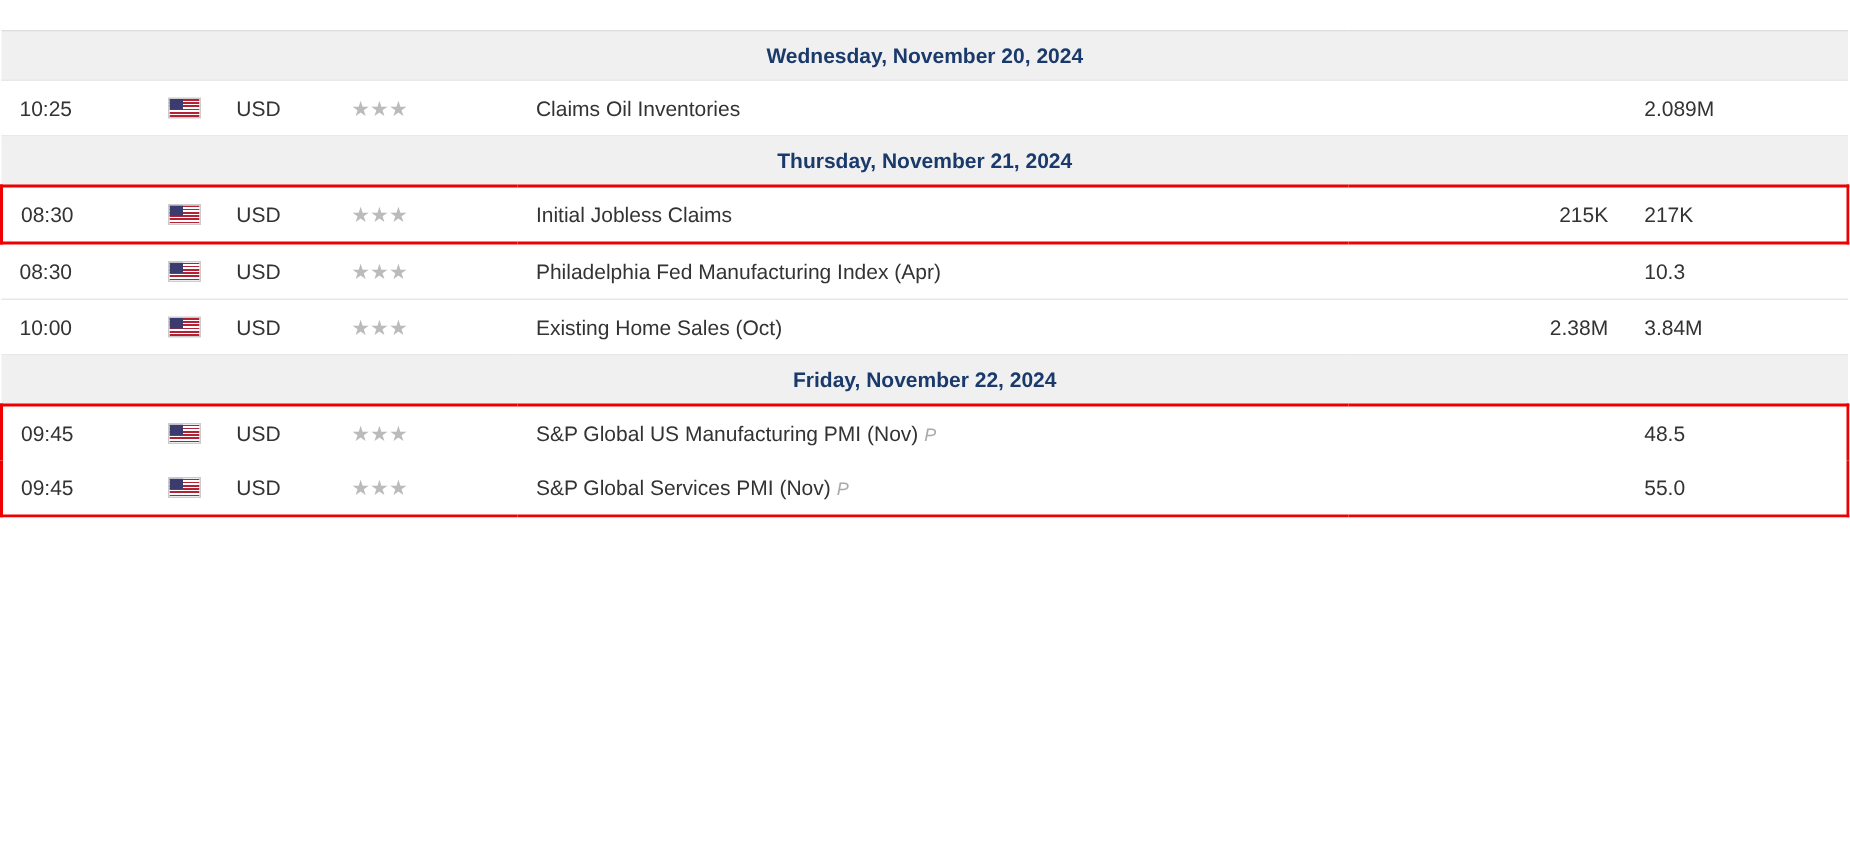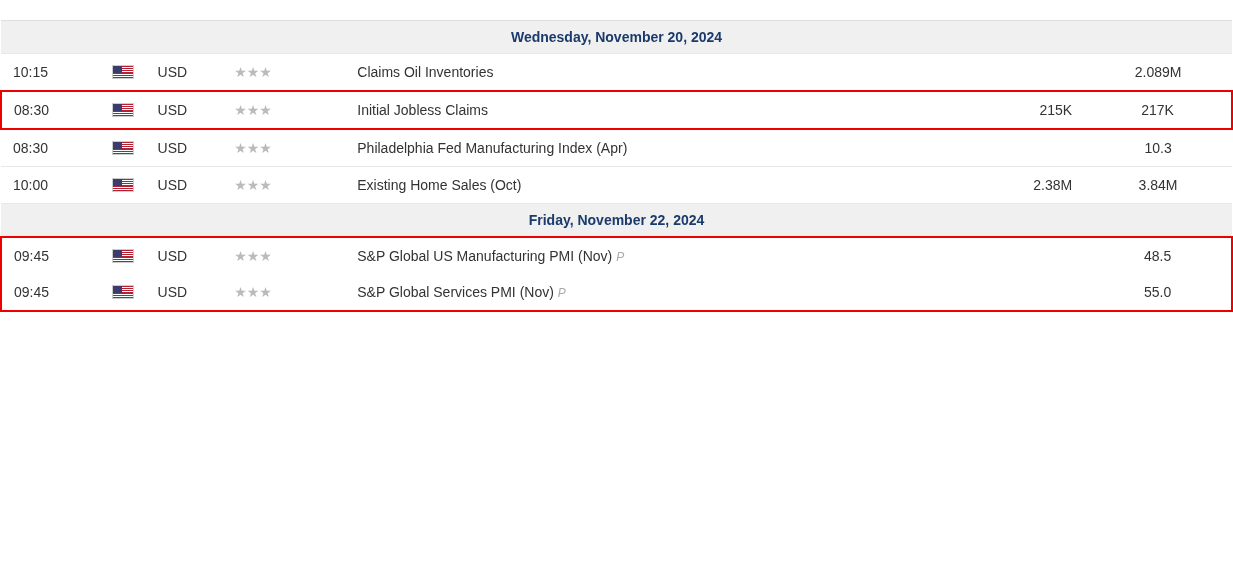--- a/index.html
+++ b/index.html
@@ -101,21 +101,21 @@
     }
     .group-bot td:last-child {
       border-right: 2px solid #e00;
     }
     .col-time { width: 80px; }
     .col-cur { width: 90px; }
     .col-imp { width: 100px; }
     .col-event { width: 350px; }
     .col-actual { width: 100px; text-align: right; }
     .col-forecast { width: 150px; text-align: right; }
-    .col-previous { width: 120px; text-align: center; }
+    .col-previous { width: 120px; text-align: left; }
     .prel-label {
       display: inline-block;
       color: #aaa;
       font-size: 12px;
       font-style: italic;
       margin-left: 4px;
     }
     .cur-cell {
       display: flex;
       align-items: center;
@@ -135,33 +135,36 @@
       <th class="col-actual"></th>
       <th class="col-forecast"></th>
       <th class="col-previous"></th>
     </tr>
   </thead>
   <tbody id="table-body">
   <tr class="section-header">
         <td colspan="7">Wednesday, November 20, 2024</td>
       </tr>
       <tr>
-        <td class="col-time">10:15</td>
+        <td class="col-time">10:25</td>
         <td class="col-cur">
           <div class="cur-cell">
             <span class="flag flag-usa"></span>
             <span>USD</span>
           </div>
         </td>
         <td class="col-imp stars-col"><span class="star">★</span><span class="star">★</span><span class="star">★</span></td>
         <td class="col-event">Claims Oil Inventories</td>
         <td class="col-actual"></td>
         <td class="col-forecast"></td>
         <td class="col-previous">2.089M</td>
       </tr>
+      <tr class="section-header">
+        <td colspan="7">Thursday, November 21, 2024</td>
+      </tr>
       <tr class="row-highlighted" style="outline: none;">
         <td class="col-time" style="border-top: 2px solid rgb(238, 0, 0); border-bottom: 2px solid rgb(238, 0, 0); border-left: 2px solid rgb(238, 0, 0);">08:30</td>
         <td class="col-cur" style="border-top: 2px solid rgb(238, 0, 0); border-bottom: 2px solid rgb(238, 0, 0);">
           <div class="cur-cell">
             <span class="flag flag-usa"></span>
             <span>USD</span>
           </div>
         </td>
         <td class="col-imp stars-col" style="border-top: 2px solid rgb(238, 0, 0); border-bottom: 2px solid rgb(238, 0, 0);"><span class="star">★</span><span class="star">★</span><span class="star">★</span></td>
         <td class="col-event" style="border-top: 2px solid rgb(238, 0, 0); border-bottom: 2px solid rgb(238, 0, 0);">Initial Jobless Claims</td>

